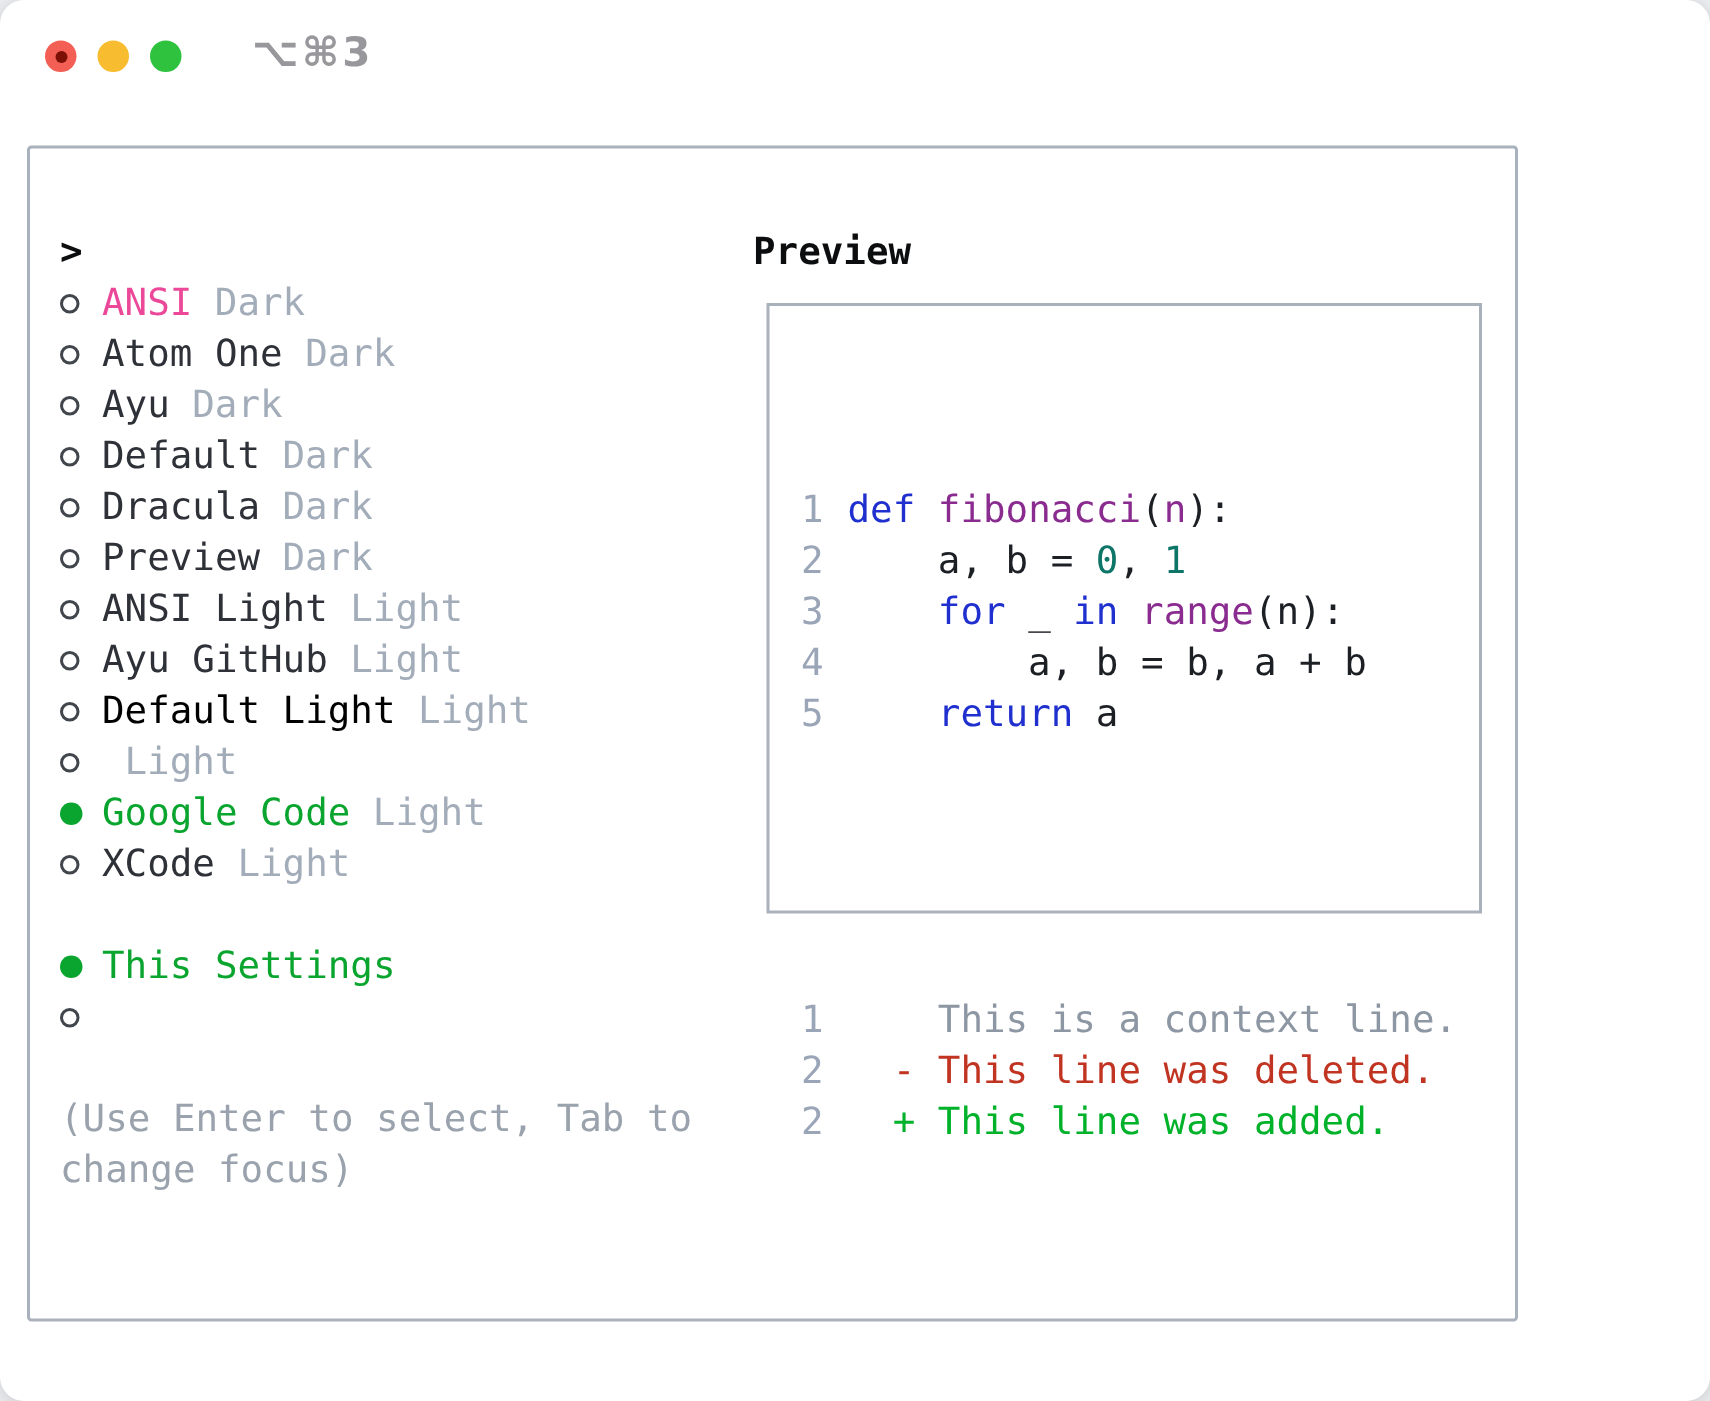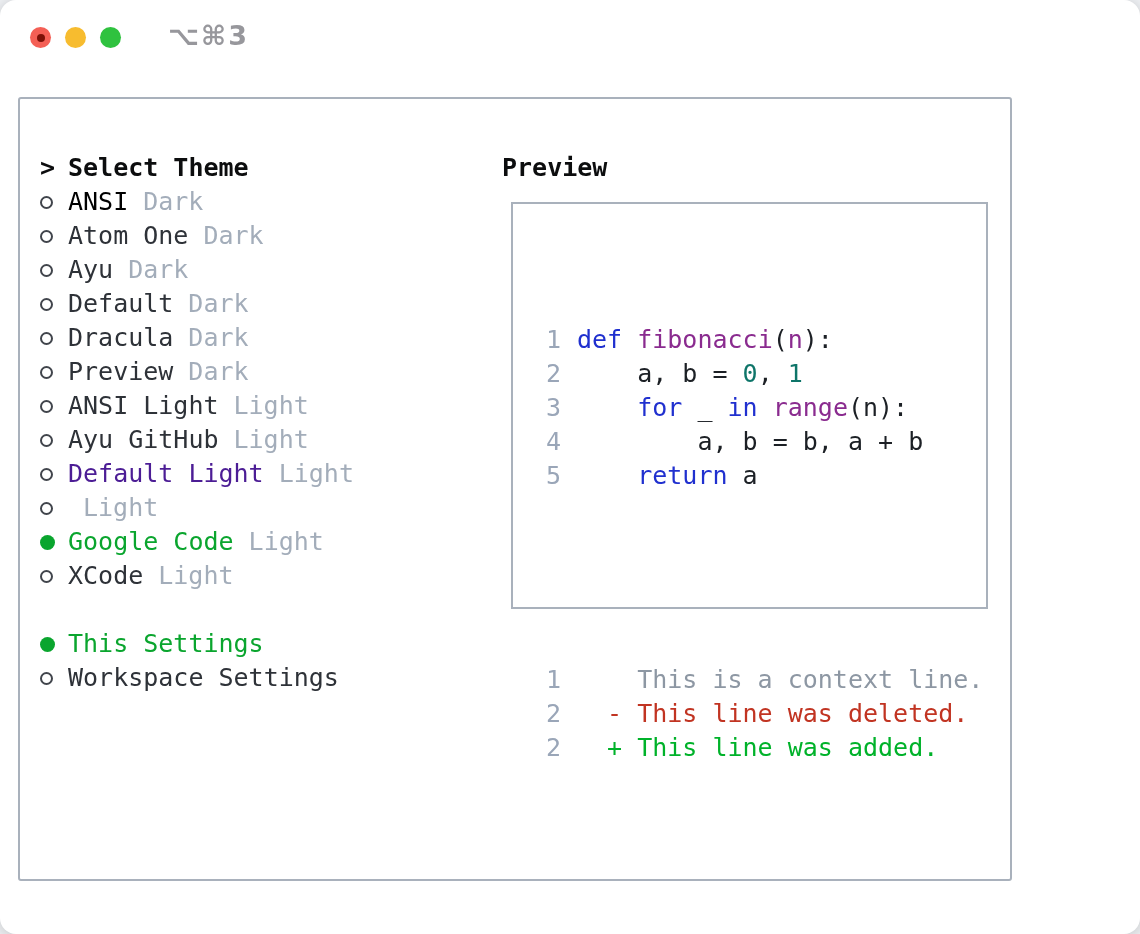--- a/index.html
+++ b/index.html
@@ -28,21 +28,21 @@
   .cursor-prefix{font-weight:bold;color:#0c0d0e;}
   .tvariant{margin-left:15px;}
   .subhdr{color:#101113;}
   .hint{width:440px;line-height:34px;}
   
   .preview-label{position:absolute;left:482px;top:52px;height:34px;line-height:34px;
     font-size:25px;font-weight:bold;color:#0c0d0e;}
   .preview-box{position:absolute;left:491px;top:103px;width:477px;height:407px;
     border:2px solid #a9b1bc;box-sizing:border-box;}
   .pbox-content{padding:51px 0 0 21px;font-size:25px;line-height:34px;white-space:pre;}
-  .pline{height:34px;margin-left:12px;}
+  .pline{height:34px;}
   .ln{display:inline-block;width:31px;}
 </style>
 </head>
 <body>
 
 <div class="window">
 
   <div class="titlebar">
     <div class="lights">
       <div class="light" style="background: rgb(244, 95, 85);">
@@ -54,29 +54,28 @@
     <div class="shortcut" style="color: rgb(151, 151, 156);">⌥⌘3</div>
   </div>
 
   <div class="panel">
 
     <div class="left-col">
       <div class="row">
         <span class="bcol">
             <span class="cursor-prefix">&gt;</span>
           </span>
-        <span class="hdr">Select Theme</span>
       </div>
 
       <div>
           <div class="row">
             <span class="bcol">
               <span class="dot" style="border-color: rgb(65, 69, 76);"></span>
             </span>
-            <span class="tname" style="color: #000000;">ANSI</span>
+            <span class="tname" style="color: #ec4899;">ANSI</span>
             <span class="tvariant" style="color: rgb(163, 173, 186);">Dark</span>
           </div>
           <div class="row">
             <span class="bcol">
               <span class="dot" style="border-color: rgb(65, 69, 76);"></span>
             </span>
             <span class="tname" style="color: rgb(46, 50, 56);">Atom One</span>
             <span class="tvariant" style="color: rgb(163, 173, 186);">Dark</span>
           </div>
           <div class="row">
@@ -118,21 +117,21 @@
             <span class="bcol">
               <span class="dot" style="border-color: rgb(65, 69, 76);"></span>
             </span>
             <span class="tname" style="color: rgb(46, 50, 56);">Ayu GitHub</span>
             <span class="tvariant" style="color: rgb(163, 173, 186);">Light</span>
           </div>
           <div class="row">
             <span class="bcol">
               <span class="dot" style="border-color: rgb(65, 69, 76);"></span>
             </span>
-            <span class="tname" style="color: #4c1d95;">Default Light</span>
+            <span class="tname" style="color: #000000;">Default Light</span>
             <span class="tvariant" style="color: rgb(163, 173, 186);">Light</span>
           </div>
           <div class="row">
             <span class="bcol">
               <span class="dot" style="border-color: rgb(65, 69, 76);"></span>
             </span>
             <span class="tvariant" style="color: rgb(163, 173, 186);">Light</span>
           </div>
           <div class="row">
             <span class="bcol">
@@ -157,26 +156,26 @@
           <div class="row">
             <span class="bcol">
               <span class="dot sel" style="background: rgb(10, 165, 46);"></span>
             </span>
             <span class="tname" style="color: rgb(10, 165, 46);">This Settings</span>
           </div>
           <div class="row">
             <span class="bcol">
               <span class="dot" style="border-color: rgb(65, 69, 76);"></span>
             </span>
-            <span class="tname" style="color: rgb(46, 50, 56);">Workspace Settings</span>
           </div>
         </div>
 
       <div class="spacer-row"></div>
 
+      <div class="hint" style="color: rgb(154, 163, 173);">(Use Enter to select, Tab to change focus)</div>
     </div>
 
     <div class="preview-label">Preview</div>
 
     <div class="preview-box">
       <div class="pbox-content">
         <div><div class="pline"><span class="ln" style="color: rgb(154, 166, 184);">1</span><span style="color: rgb(32, 48, 207);">def</span><span style="color: rgb(28, 32, 37);"> </span><span style="color: rgb(138, 43, 143);">fibonacci</span><span style="color: rgb(28, 32, 37);">(</span><span style="color: rgb(138, 43, 143);">n</span><span style="color: rgb(28, 32, 37);">):</span></div><div class="pline"><span class="ln" style="color: rgb(154, 166, 184);">2</span><span style="color: rgb(28, 32, 37);">    a, b = </span><span style="color: rgb(14, 117, 105);">0</span><span style="color: rgb(28, 32, 37);">, </span><span style="color: rgb(14, 117, 105);">1</span></div><div class="pline"><span class="ln" style="color: rgb(154, 166, 184);">3</span><span style="color: rgb(28, 32, 37);">    </span><span style="color: rgb(32, 48, 207);">for</span><span style="color: rgb(28, 32, 37);"> _ </span><span style="color: rgb(32, 48, 207);">in</span><span style="color: rgb(28, 32, 37);"> </span><span style="color: rgb(138, 43, 143);">range</span><span style="color: rgb(28, 32, 37);">(n):</span></div><div class="pline"><span class="ln" style="color: rgb(154, 166, 184);">4</span><span style="color: rgb(28, 32, 37);">        a, b = b, a + b</span></div><div class="pline"><span class="ln" style="color: rgb(154, 166, 184);">5</span><span style="color: rgb(28, 32, 37);">    </span><span style="color: rgb(32, 48, 207);">return</span><span style="color: rgb(28, 32, 37);"> a</span></div></div>
         <div class="pline"></div>
         <div><div class="pline"><span class="ln" style="color: rgb(154, 166, 184);">1</span><span style="color: rgb(141, 151, 163);">    This is a context line.</span></div><div class="pline"><span class="ln" style="color: rgb(154, 166, 184);">2</span><span style="color: rgb(193, 52, 34);">  - This line was deleted.</span></div><div class="pline"><span class="ln" style="color: rgb(154, 166, 184);">2</span><span style="color: rgb(0, 178, 42);">  + This line was added.</span></div></div>
       </div>

